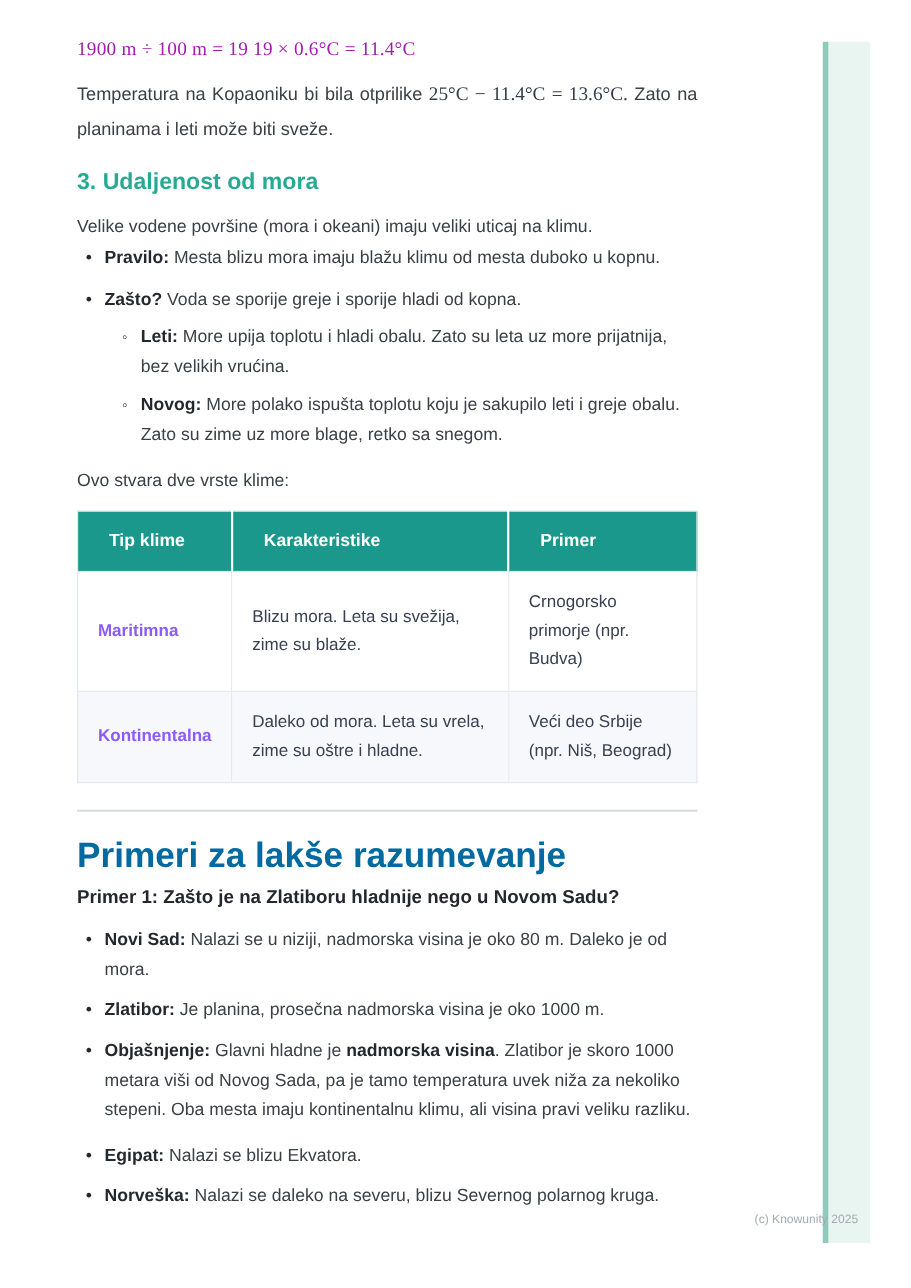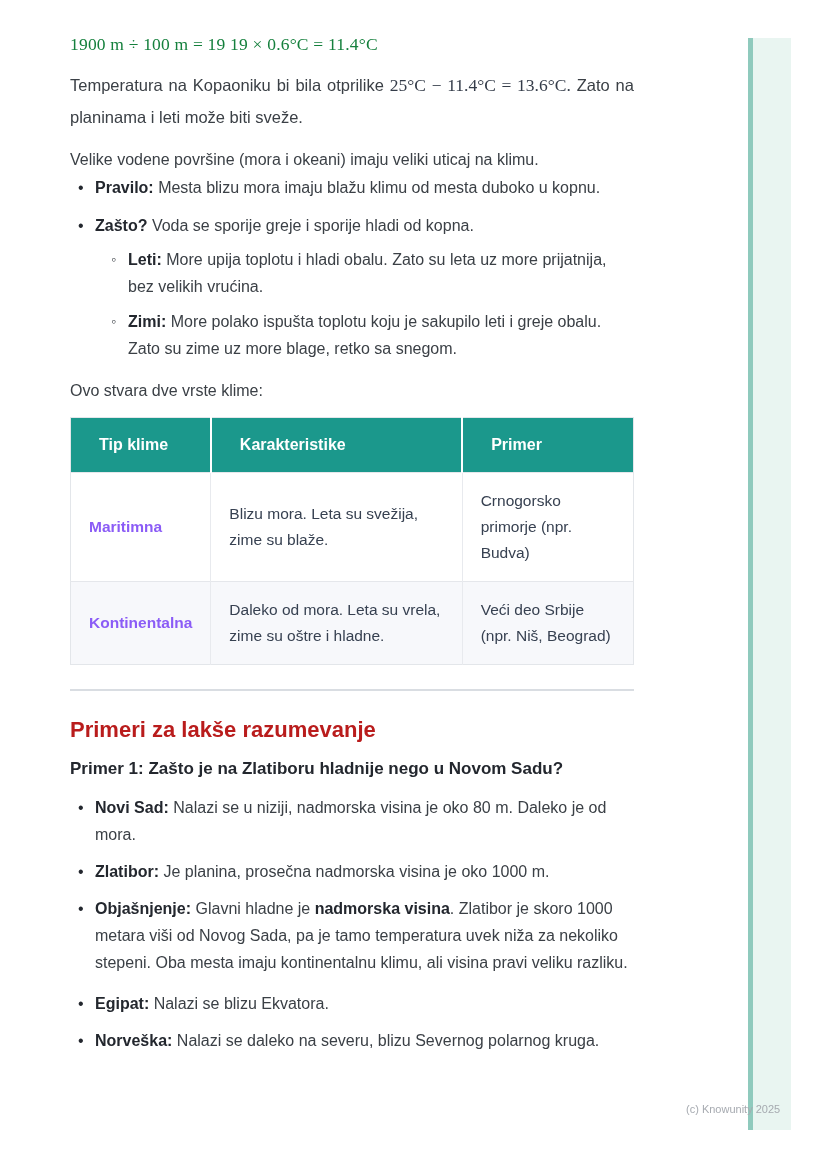--- a/index.html
+++ b/index.html
@@ -11,27 +11,27 @@
   
   .edge-accent {
     position: absolute; left: 748px; top: 38px; width: 43px; height: 1092px;
     background: #e9f5f1; border-left: 5px solid #8fcabd; z-index: 1;
   }
 
   .content { position: absolute; left: 70px; top: 0; width: 564px; padding-top: 32px; z-index: 2; }
 
   .formula {
     font-family: "Liberation Serif", serif; font-size: 17.5px; line-height: 24px;
-    color: #15803d; margin-bottom: 13px; letter-spacing: 0.2px;
+    color: #a21caf; margin-bottom: 13px; letter-spacing: 0.2px;
   }
   .para-temp { font-size: 16.5px; line-height: 32px; text-align: justify; color: #3b4046; }
   .para-temp .math { font-family: "Liberation Serif", serif; font-size: 17.5px; color: #343c49; }
 
   h3.sec-heading { margin-top: 18px; font-size: 21px; line-height: 28px; font-weight: 700; color: #27aa94; }
-  h2.big-heading { margin-top: 24px; font-size: 22px; line-height: 30px; font-weight: 700; color: #b91c1c; }
+  h2.big-heading { margin-top: 24px; font-size: 32px; line-height: 30px; font-weight: 700; color: #0369a1; }
   h4.ex-heading  { margin-top: 12px; font-size: 17px; line-height: 23px; font-weight: 700; color: #23272e; }
 
   p.body-p { margin-top: 13px; font-size: 16px; line-height: 28px; }
   p.outro-p { margin-top: 15px; font-size: 16px; line-height: 28px; }
 
   ul.blist { list-style: none; padding-left: 25px; }
   ul.blist > li { position: relative; font-size: 16px; line-height: 28px; }
   ul.blist > li + li { margin-top: 10px; }
   ul.blist > li::before { content: "\2022"; position: absolute; left: -17px; top: 0; color: #23272e; font-size: 16px; }
   .b { font-weight: 700; color: #23272e; }
@@ -76,29 +76,30 @@
 <div class="page">
 
   <div class="edge-accent"></div>
 
   <div class="content">
 
     <p class="formula">1900 m ÷ 100 m = 19  19 × 0.6°C = 11.4°C</p>
 
     <p class="para-temp"><span>Temperatura na Kopaoniku bi bila otprilike </span><span class="math">25°C − 11.4°C = 13.6°C.</span><span> Zato na planinama i leti može biti sveže.</span></p>
 
+    <h3 class="sec-heading">3. Udaljenost od mora</h3>
 
     <p class="body-p">Velike vodene površine (mora i okeani) imaju veliki uticaj na klimu.</p>
 
     <ul class="blist">
       <li><span class="b">Pravilo:</span><span> Mesta blizu mora imaju blažu klimu od mesta duboko u kopnu.</span></li>
       <li><span class="b">Zašto?</span><span> Voda se sporije greje i sporije hladi od kopna.</span>
         <ul class="sublist">
           <li><span class="b">Leti:</span><span> More upija toplotu i hladi obalu. Zato su leta uz more prijatnija, bez velikih vrućina.</span></li>
-          <li><span class="b">Zimi:</span><span> More polako ispušta toplotu koju je sakupilo leti i greje obalu. Zato su zime uz more blage, retko sa snegom.</span></li>
+          <li><span class="b">Novog:</span><span> More polako ispušta toplotu koju je sakupilo leti i greje obalu. Zato su zime uz more blage, retko sa snegom.</span></li>
         </ul>
       </li>
     </ul>
 
     <p class="outro-p">Ovo stvara dve vrste klime:</p>
 
     <table class="climate">
       <colgroup>
           <col class="c1">
           <col class="c2">

